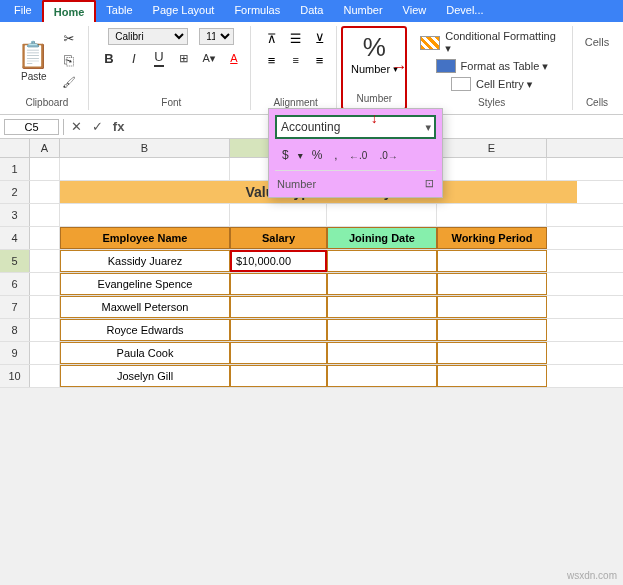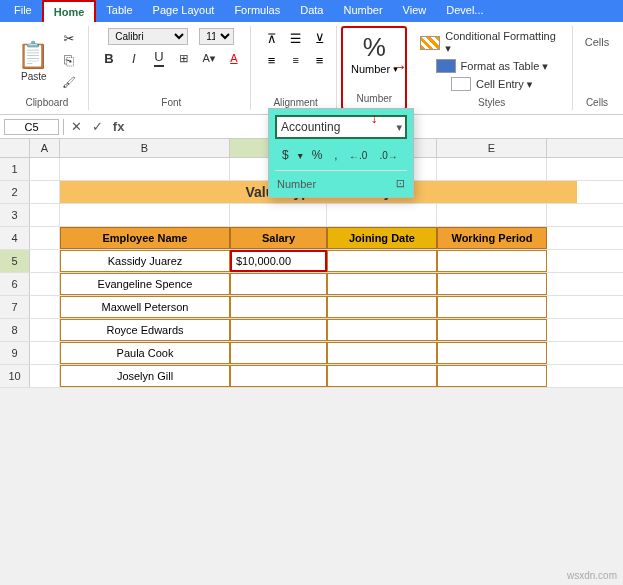--- a/index.html
+++ b/index.html
@@ -43,21 +43,21 @@
 
     
     .styles-group { padding: 2px 6px; min-width: 140px; }
     .styles-item { display: flex; align-items: center; gap: 5px; font-size: 11px; color: #333; padding: 2px 3px; cursor: pointer; }
     .styles-icon { width: 24px; height: 16px; background: linear-gradient(135deg, #ddd 25%, #aaa 25%, #aaa 50%, #ddd 50%, #ddd 75%, #aaa 75%); border: 1px solid #999; }
 
     
     .cells-group { padding: 2px 6px; }
 
     
-    .dropdown-popup { position: absolute; top: 108px; left: 268px; background: #5eead4; border: 1px solid #bbb; box-shadow: 2px 4px 10px rgba(0,0,0,0.2); z-index: 100; width: 146px; padding: 6px; }
+    .dropdown-popup { position: absolute; top: 108px; left: 268px; background: #f0abfc; border: 1px solid #bbb; box-shadow: 2px 4px 10px rgba(0,0,0,0.2); z-index: 100; width: 175px; padding: 6px; }
     .dropdown-select { width: 100%; font-size: 12px; border: 2px solid #217346; padding: 3px 4px; color: #333; background: #fff; appearance: none; -webkit-appearance: none; }
     .dropdown-select-wrapper { position: relative; }
     .dropdown-select-wrapper::after { content: '▾'; position: absolute; right: 5px; top: 50%; transform: translateY(-50%); font-size: 11px; color: #555; pointer-events: none; }
     .dropdown-symbols { display: flex; align-items: center; gap: 6px; margin-top: 6px; font-size: 13px; color: #333; padding: 2px 4px; }
     .sym-btn { cursor: pointer; padding: 1px 3px; font-size: 12px; }
     .dropdown-divider { border-top: 1px solid #ddd; margin: 5px 0; }
     .dropdown-footer { display: flex; justify-content: space-between; align-items: center; font-size: 11px; color: #555; padding: 1px 2px; }
     .dropdown-footer-icon { font-size: 11px; cursor: pointer; }
 
     
@@ -87,21 +87,21 @@
     .cell-c { width: 97px; padding: 0 4px; }
     .cell-d { width: 110px; padding: 0 4px; }
     .cell-e { width: 110px; padding: 0 4px; }
 
     
     .title-row .cell-b { width: calc(170px + 97px + 110px + 110px + 30px); background: #f8c060; font-weight: bold; font-size: 14px; justify-content: center; color: #333; border: none; }
 
     
     .header-row .cell-b { background: #f0a030; font-weight: bold; border: 1px solid #b07020; text-align: center; justify-content: center; color: #000; }
     .header-row .cell-c { background: #f0a030; font-weight: bold; border: 1px solid #b07020; text-align: center; justify-content: center; color: #000; }
-    .header-row .cell-d { background: #eab308; font-weight: bold; border: 1px solid #b07020; text-align: center; justify-content: center; color: #000; }
+    .header-row .cell-d { background: #86efac; font-weight: bold; border: 1px solid #b07020; text-align: center; justify-content: center; color: #000; }
     .header-row .cell-e { background: #f0a030; font-weight: bold; border: 1px solid #b07020; text-align: center; justify-content: center; color: #000; }
 
     
     .data-row .cell-b { border: 1px solid #c08020; text-align: right; justify-content: center; }
     .data-row .cell-c { border: 1px solid #c08020; }
     .data-row .cell-d { border: 1px solid #c08020; }
     .data-row .cell-e { border: 1px solid #c08020; }
 
     
     .active-cell { border: 2px solid #c00 !important; background: #fff; }

